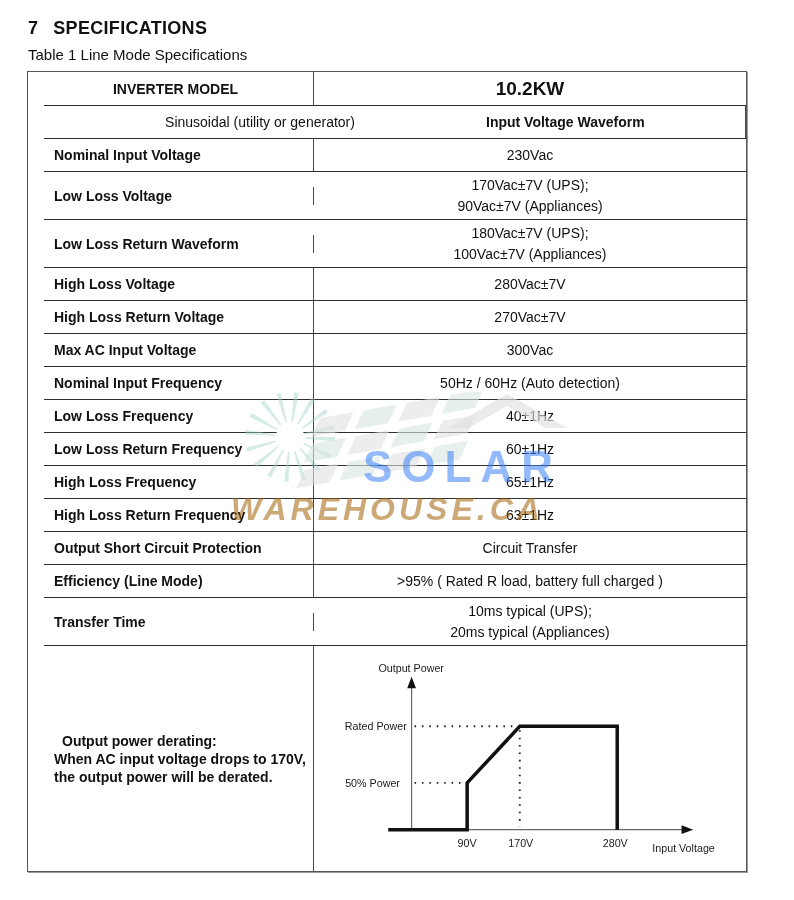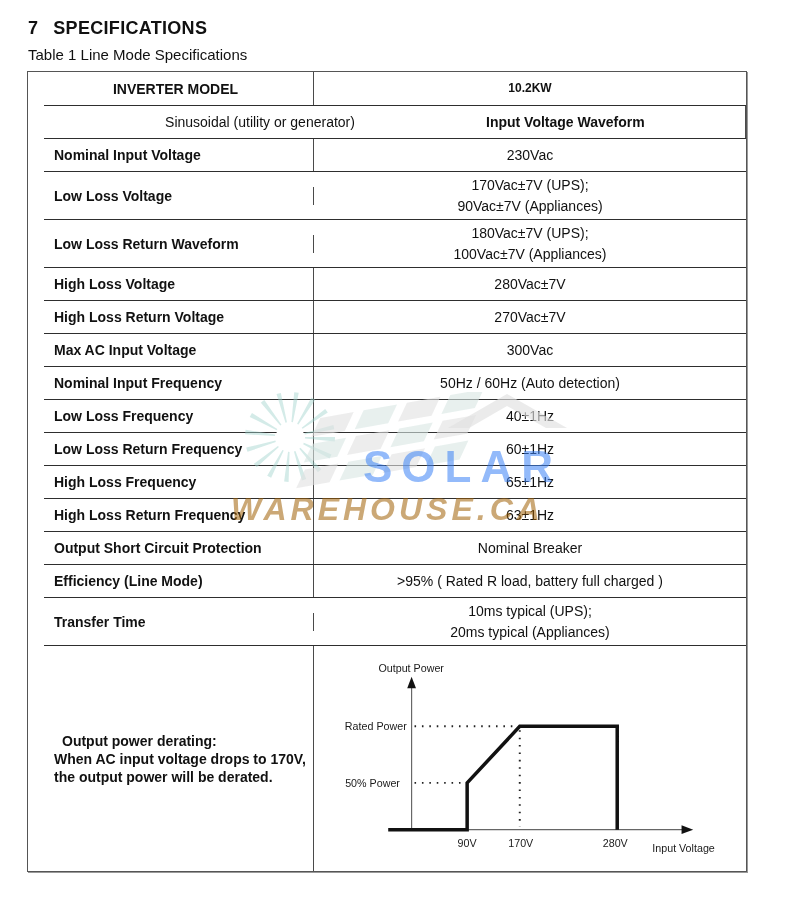--- a/index.html
+++ b/index.html
@@ -26,21 +26,21 @@
     font-weight:bold; font-size:14px; line-height:18px;
   }
   .td.value {
     flex:1; display:flex; flex-direction:column; justify-content:center; align-items:center;
     text-align:center; font-size:14px; line-height:21px; padding:2px 6px;
   }
   .h1 { height:33px; }
   .h2 { height:48px;align-items:center; }
   .header-row { height:33px; }
   .header-row .td.label { align-items:center; padding-left:0; text-align:center; }
-  .header-row .td.value { font-weight:bold; font-size:12px; }
+  .header-row .td.value { font-weight:bold; font-size:19px; }
 
   .derating-row { height:226px; }
   .derating-label { font-size:14px; line-height:22px; }
   .derating-label .t { font-weight:bold;margin-left:8px; }
   .chart-cell { padding:0; }
   .chart { display:block; width:100%; height:226px; }
   svg text { font-family:"Liberation Sans","DejaVu Sans",sans-serif; font-size:11px; fill:#1a1a1a; }
   .dots { stroke:#222; stroke-width:2; stroke-dasharray:1.6 6; }
 
   .watermark { position:absolute; left:225px; top:392px; width:390px; height:145px; pointer-events:none; z-index:5; }
@@ -136,21 +136,21 @@
         </div>
         <div class="tr h1">
           <div class="td label">High Loss Return Frequency</div>
           <div class="td value">
             <div>63±1Hz</div>
           </div>
         </div>
         <div class="tr h1">
           <div class="td label">Output Short Circuit Protection</div>
           <div class="td value">
-            <div>Nominal Breaker</div>
+            <div>Circuit Transfer</div>
           </div>
         </div>
         <div class="tr h1">
           <div class="td label">Efficiency (Line Mode)</div>
           <div class="td value">
             <div>&gt;95% ( Rated R load, battery full charged )</div>
           </div>
         </div>
         <div class="tr h2">
           <div class="td label">Transfer Time</div>

